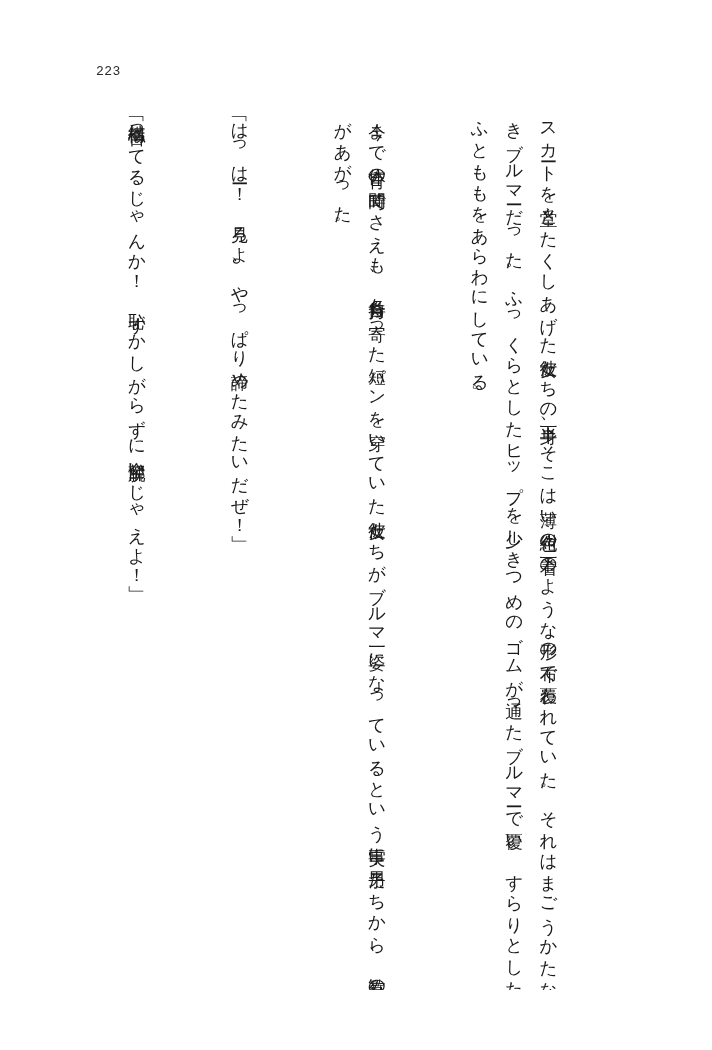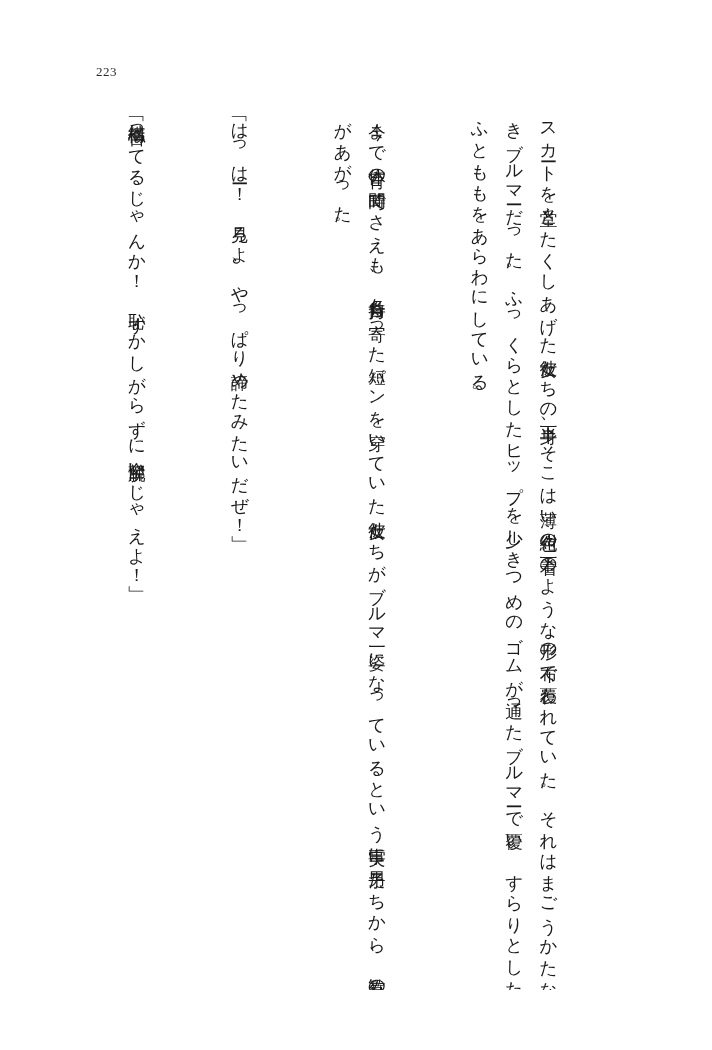--- a/index.html
+++ b/index.html
@@ -17,21 +17,21 @@
     background: #ffffff;
     overflow: hidden;
   }
   .page-number {
     position: absolute;
     top: 64px;
     left: 96px;
     font-size: 13px;
     color: #2b2b2b;
     letter-spacing: 0.5px;
-    font-family: Liberation Serif, serif;
+    font-family: Liberation Mono, monospace;
   }
   .body-text {
     position: absolute;
     top: 110px;
     right: 78px;
     bottom: 60px;
     left: 72px;
     writing-mode: vertical-rl;
     text-orientation: upright;
     font-size: 17.5px;

